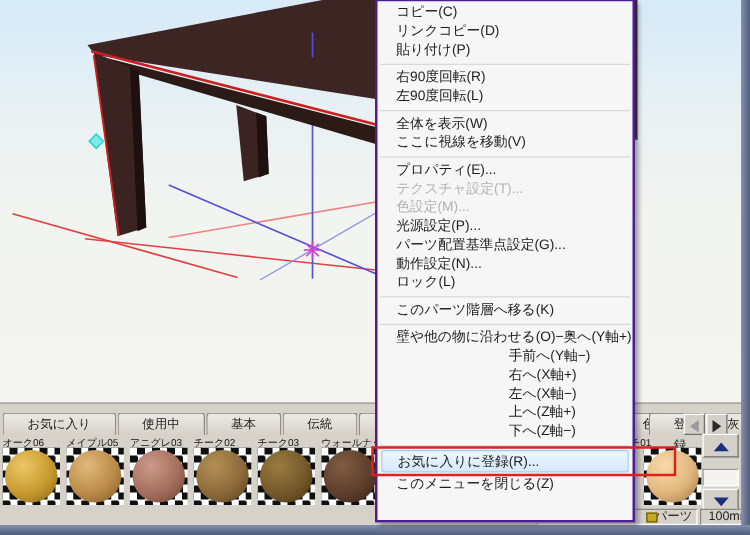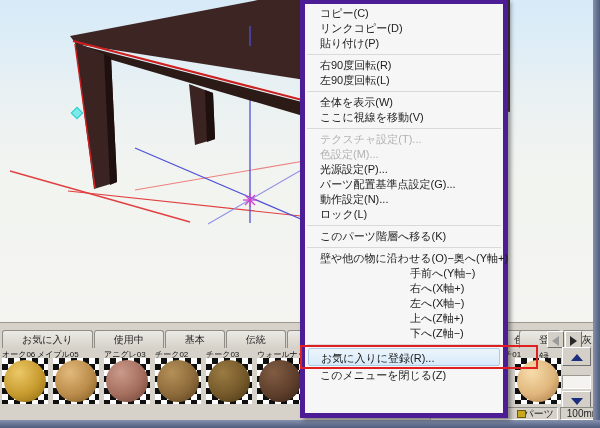--- a/index.html
+++ b/index.html
@@ -47,21 +47,21 @@
   #statusbar{position:absolute;left:430px;top:407px;width:163px;height:13px;font-size:10px;color:#222;}
   .status-cell{position:absolute;top:0;height:13px;line-height:12px;border:1px solid;
     border-color:#8c8a84 #fcfcfa #fcfcfa #8c8a84;background:#d6d2ca;padding:0 3px;}
   #status-parts{left:0;width:128px;text-align:right;}
   #status-scale{left:130px;width:47px;text-align:center;}
   #status-icon{position:absolute;left:86px;top:2px;width:9px;height:8px;background:#c8a81e;
     border:1px solid #6a5a10;}
 
   
   #menu{position:absolute;left:300px;top:-1px;width:208px;height:419px;background:#f6f6f6;
-    border:5px solid #4c1d95;box-shadow:3px 3px 4px rgba(40,40,40,.45);padding-top:2px;z-index:10;}
+    border:2px solid #4c1d95;box-shadow:3px 3px 4px rgba(40,40,40,.45);padding-top:2px;z-index:10;}
   .mi{height:15px;line-height:15px;font-size:11px;color:#1c1c1c;padding-left:15px;white-space:nowrap;overflow:visible;}
   .mi.disabled{color:#b2b2b2;}
   .mi.indent{padding-left:105px;}
   .sep{height:1px;background:#d9d9d9;margin:3px 2px;}
   .mi.hl{position:relative;height:18px;line-height:18px;margin:2px 3px;padding-left:12px;
     background:linear-gradient(#edf5fc,#d7eafa);border:1px solid #a9cbe8;border-radius:2px;}
   .mi.hl::after{content:"";position:absolute;left:-9px;right:-39px;top:-4px;bottom:-4px;
     border:2px solid #e02020;pointer-events:none;}
 </style>
 </head>
@@ -115,21 +115,21 @@
           <span></span>
         </div>
       <div class="arrowbtn" id="tab-scroll-right" style="left:565px">
           <span></span>
         </div>
       <div id="materials">
           <div class="mat-label" style="left: 2px;">オーク06</div>
           <div class="mat-cell" style="left: 2px;">
             <div class="mat-sphere" style="background: radial-gradient(circle at 35% 30%, rgb(236, 200, 104) 0%, rgb(199, 154, 46) 55%, rgb(138, 106, 20) 95%);"></div>
           </div>
-          <div class="mat-label" style="left: 37px;">メイプル05</div>
+          <div class="mat-label" style="left: 53px;">メイプル05</div>
           <div class="mat-cell" style="left: 53px;">
             <div class="mat-sphere" style="background: radial-gradient(circle at 35% 30%, rgb(226, 185, 124) 0%, rgb(187, 140, 74) 55%, rgb(126, 92, 38) 95%);"></div>
           </div>
           <div class="mat-label" style="left: 104px;">アニグレ03</div>
           <div class="mat-cell" style="left: 104px;">
             <div class="mat-sphere" style="background: radial-gradient(circle at 35% 30%, rgb(203, 154, 138) 0%, rgb(165, 110, 94) 55%, rgb(110, 68, 54) 95%);"></div>
           </div>
           <div class="mat-label" style="left: 155px;">チーク02</div>
           <div class="mat-cell" style="left: 155px;">
             <div class="mat-sphere" style="background: radial-gradient(circle at 35% 30%, rgb(180, 144, 87) 0%, rgb(141, 106, 58) 55%, rgb(92, 66, 32) 95%);"></div>
@@ -186,20 +186,21 @@
       <div class="mi">コピー(C)</div>
       <div class="mi">リンクコピー(D)</div>
       <div class="mi">貼り付け(P)</div>
       <div class="sep"></div>
       <div class="mi">右90度回転(R)</div>
       <div class="mi">左90度回転(L)</div>
       <div class="sep"></div>
       <div class="mi">全体を表示(W)</div>
       <div class="mi">ここに視線を移動(V)</div>
       <div class="sep"></div>
+      <div class="mi">プロパティ(E)...</div>
       <div class="mi disabled">テクスチャ設定(T)...</div>
       <div class="mi disabled">色設定(M)...</div>
       <div class="mi">光源設定(P)...</div>
       <div class="mi">パーツ配置基準点設定(G)...</div>
       <div class="mi">動作設定(N)...</div>
       <div class="mi">ロック(L)</div>
       <div class="sep"></div>
       <div class="mi">このパーツ階層へ移る(K)</div>
       <div class="sep"></div>
       <div class="mi">壁や他の物に沿わせる(O)−奥へ(Y軸+)</div>

